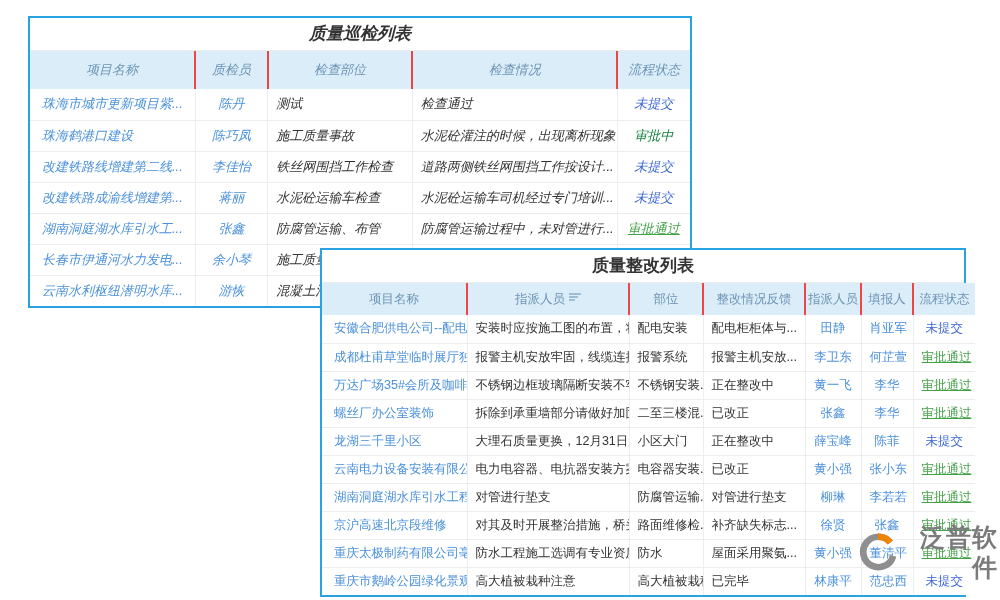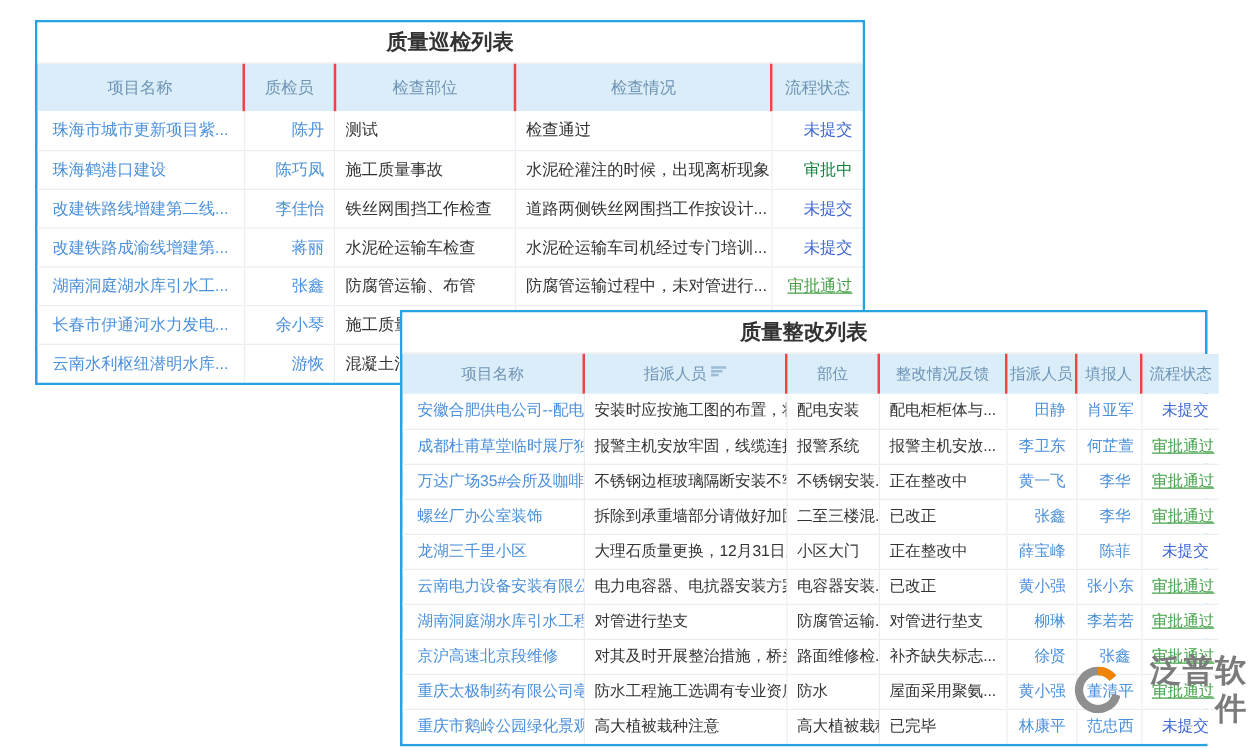--- a/index.html
+++ b/index.html
@@ -1,21 +1,21 @@
 <!DOCTYPE html>
 <html><head>
 <meta charset="utf-8">
 <style>
   html,body{margin:0;padding:0;}
   body{
     width:1000px;height:600px;position:relative;background:#ffffff;
     font-family:"Liberation Sans","DejaVu Sans",sans-serif;overflow:hidden;
   }
   .panel{position:absolute;background:#fff;border:2px solid #29A2E2;box-sizing:border-box;}
-  #panel-inspection{left:28px;top:16px;width:664px;z-index:1;}
+  #panel-inspection{left:28px;top:16px;width:664px;z-index:1;font-style:italic;}
   #panel-rectify{left:320px;top:248px;width:646px;z-index:2;}
   .panel-title{
     text-align:center;font-weight:bold;color:#333;font-size:17px;
     height:32px;line-height:32px;border-bottom:1px solid #ececec;background:#fff;
   }
   table{border-collapse:collapse;table-layout:fixed;width:100%;}
   thead th{
     background:#DAEDF9;color:#6E94B5;font-weight:normal;font-size:13px;
     text-align:center;border-right:2px solid #ef4444;overflow:hidden;white-space:nowrap;
   }
@@ -26,21 +26,21 @@
     border-right:1px solid #EBEEF1;border-top:1px solid #EBEEF1;
     font-size:13px;color:#333;overflow:hidden;white-space:nowrap;padding:0 8px;
     box-sizing:border-box;background:#fff;
   }
   tbody tr:first-child td{border-top:none;}
   tbody td:last-child{border-right:none;}
   #panel-inspection tbody tr{height:31px;}
   #panel-rectify tbody tr{height:28px;}
   #panel-rectify tbody td{font-size:12.5px;}
   td.left{text-align:left;}
-  td.center{text-align:right;}
+  td.center{text-align:center;}
   td.proj{padding-left:12px;}
   .link{color:#4A90DB;}
   .st-blue{color:#3D66D6;}
   .st-orange{color:#15803d;}
   .st-green{color:#44A248;text-decoration:underline;}
   .sort-icon{display:inline-block;width:12px;height:11px;vertical-align:-1px;margin-left:4px;}
   .sort-icon i{display:block;height:2px;background:#9DBDD8;margin-bottom:1px;border-left:2px solid #9DBDD8;}
   .sort-icon i:nth-child(1){width:10px;}
   .sort-icon i:nth-child(2){width:7px;}
   .sort-icon i:nth-child(3){width:4px;}

